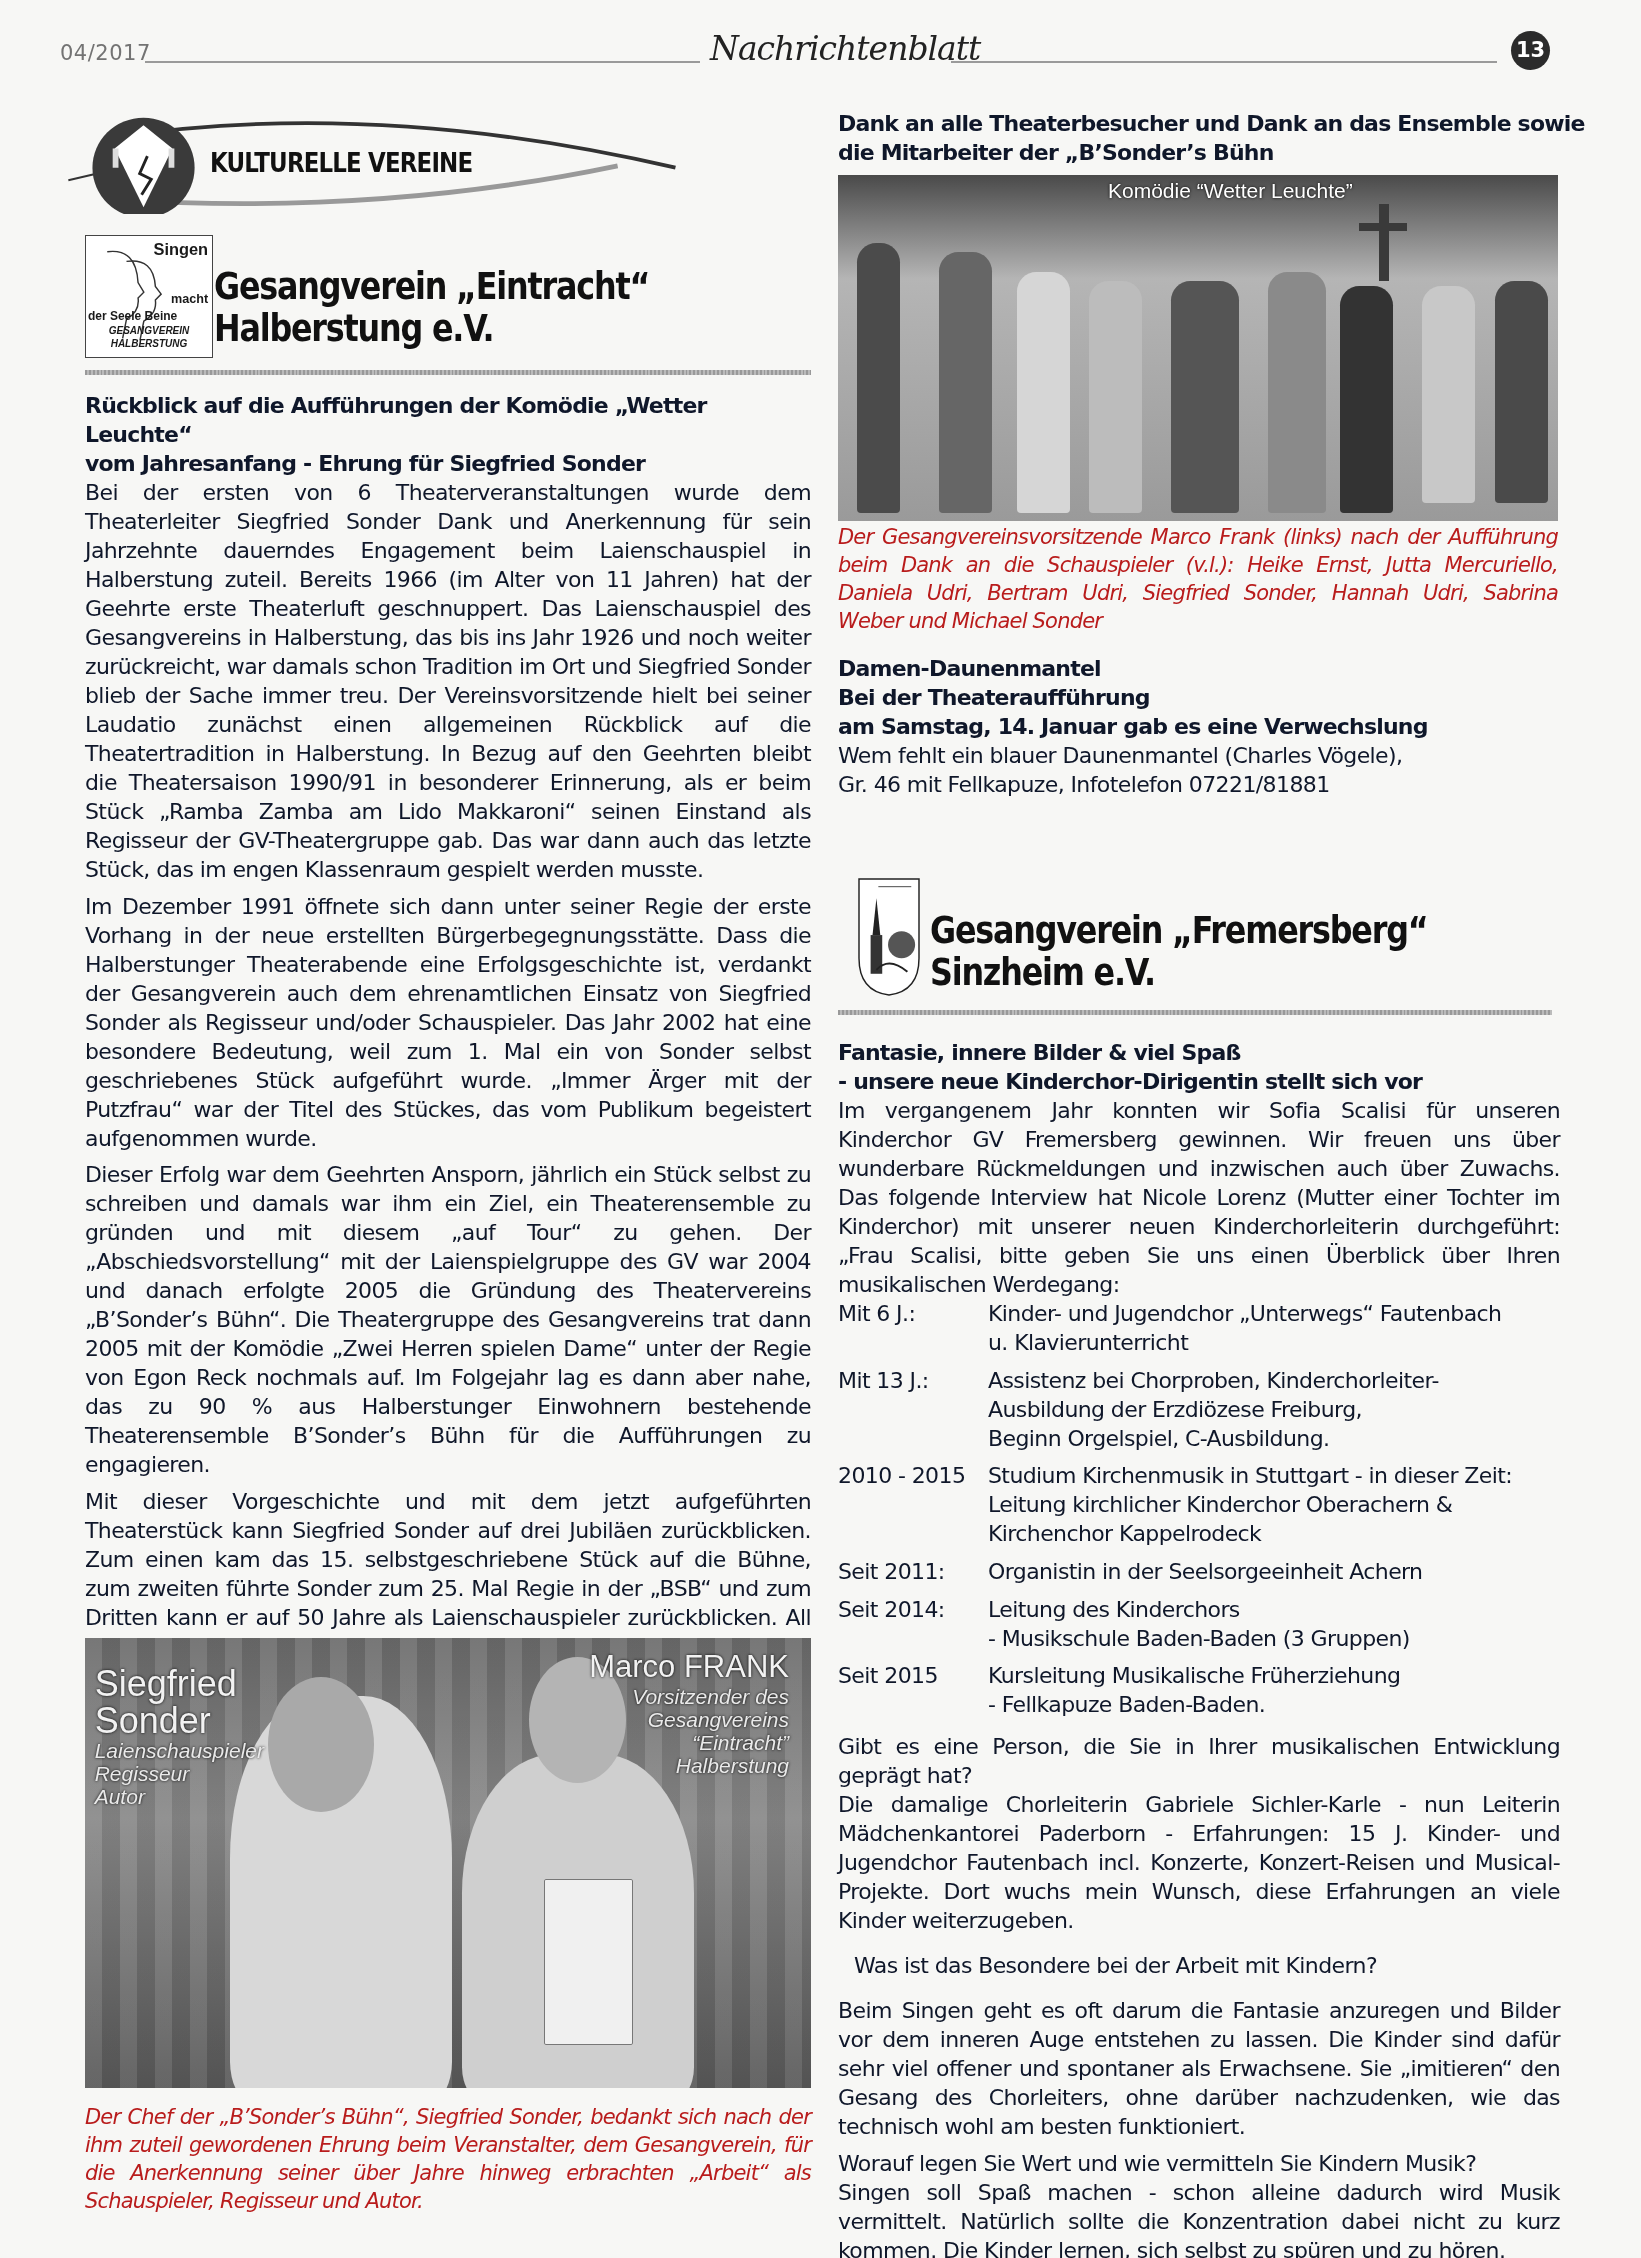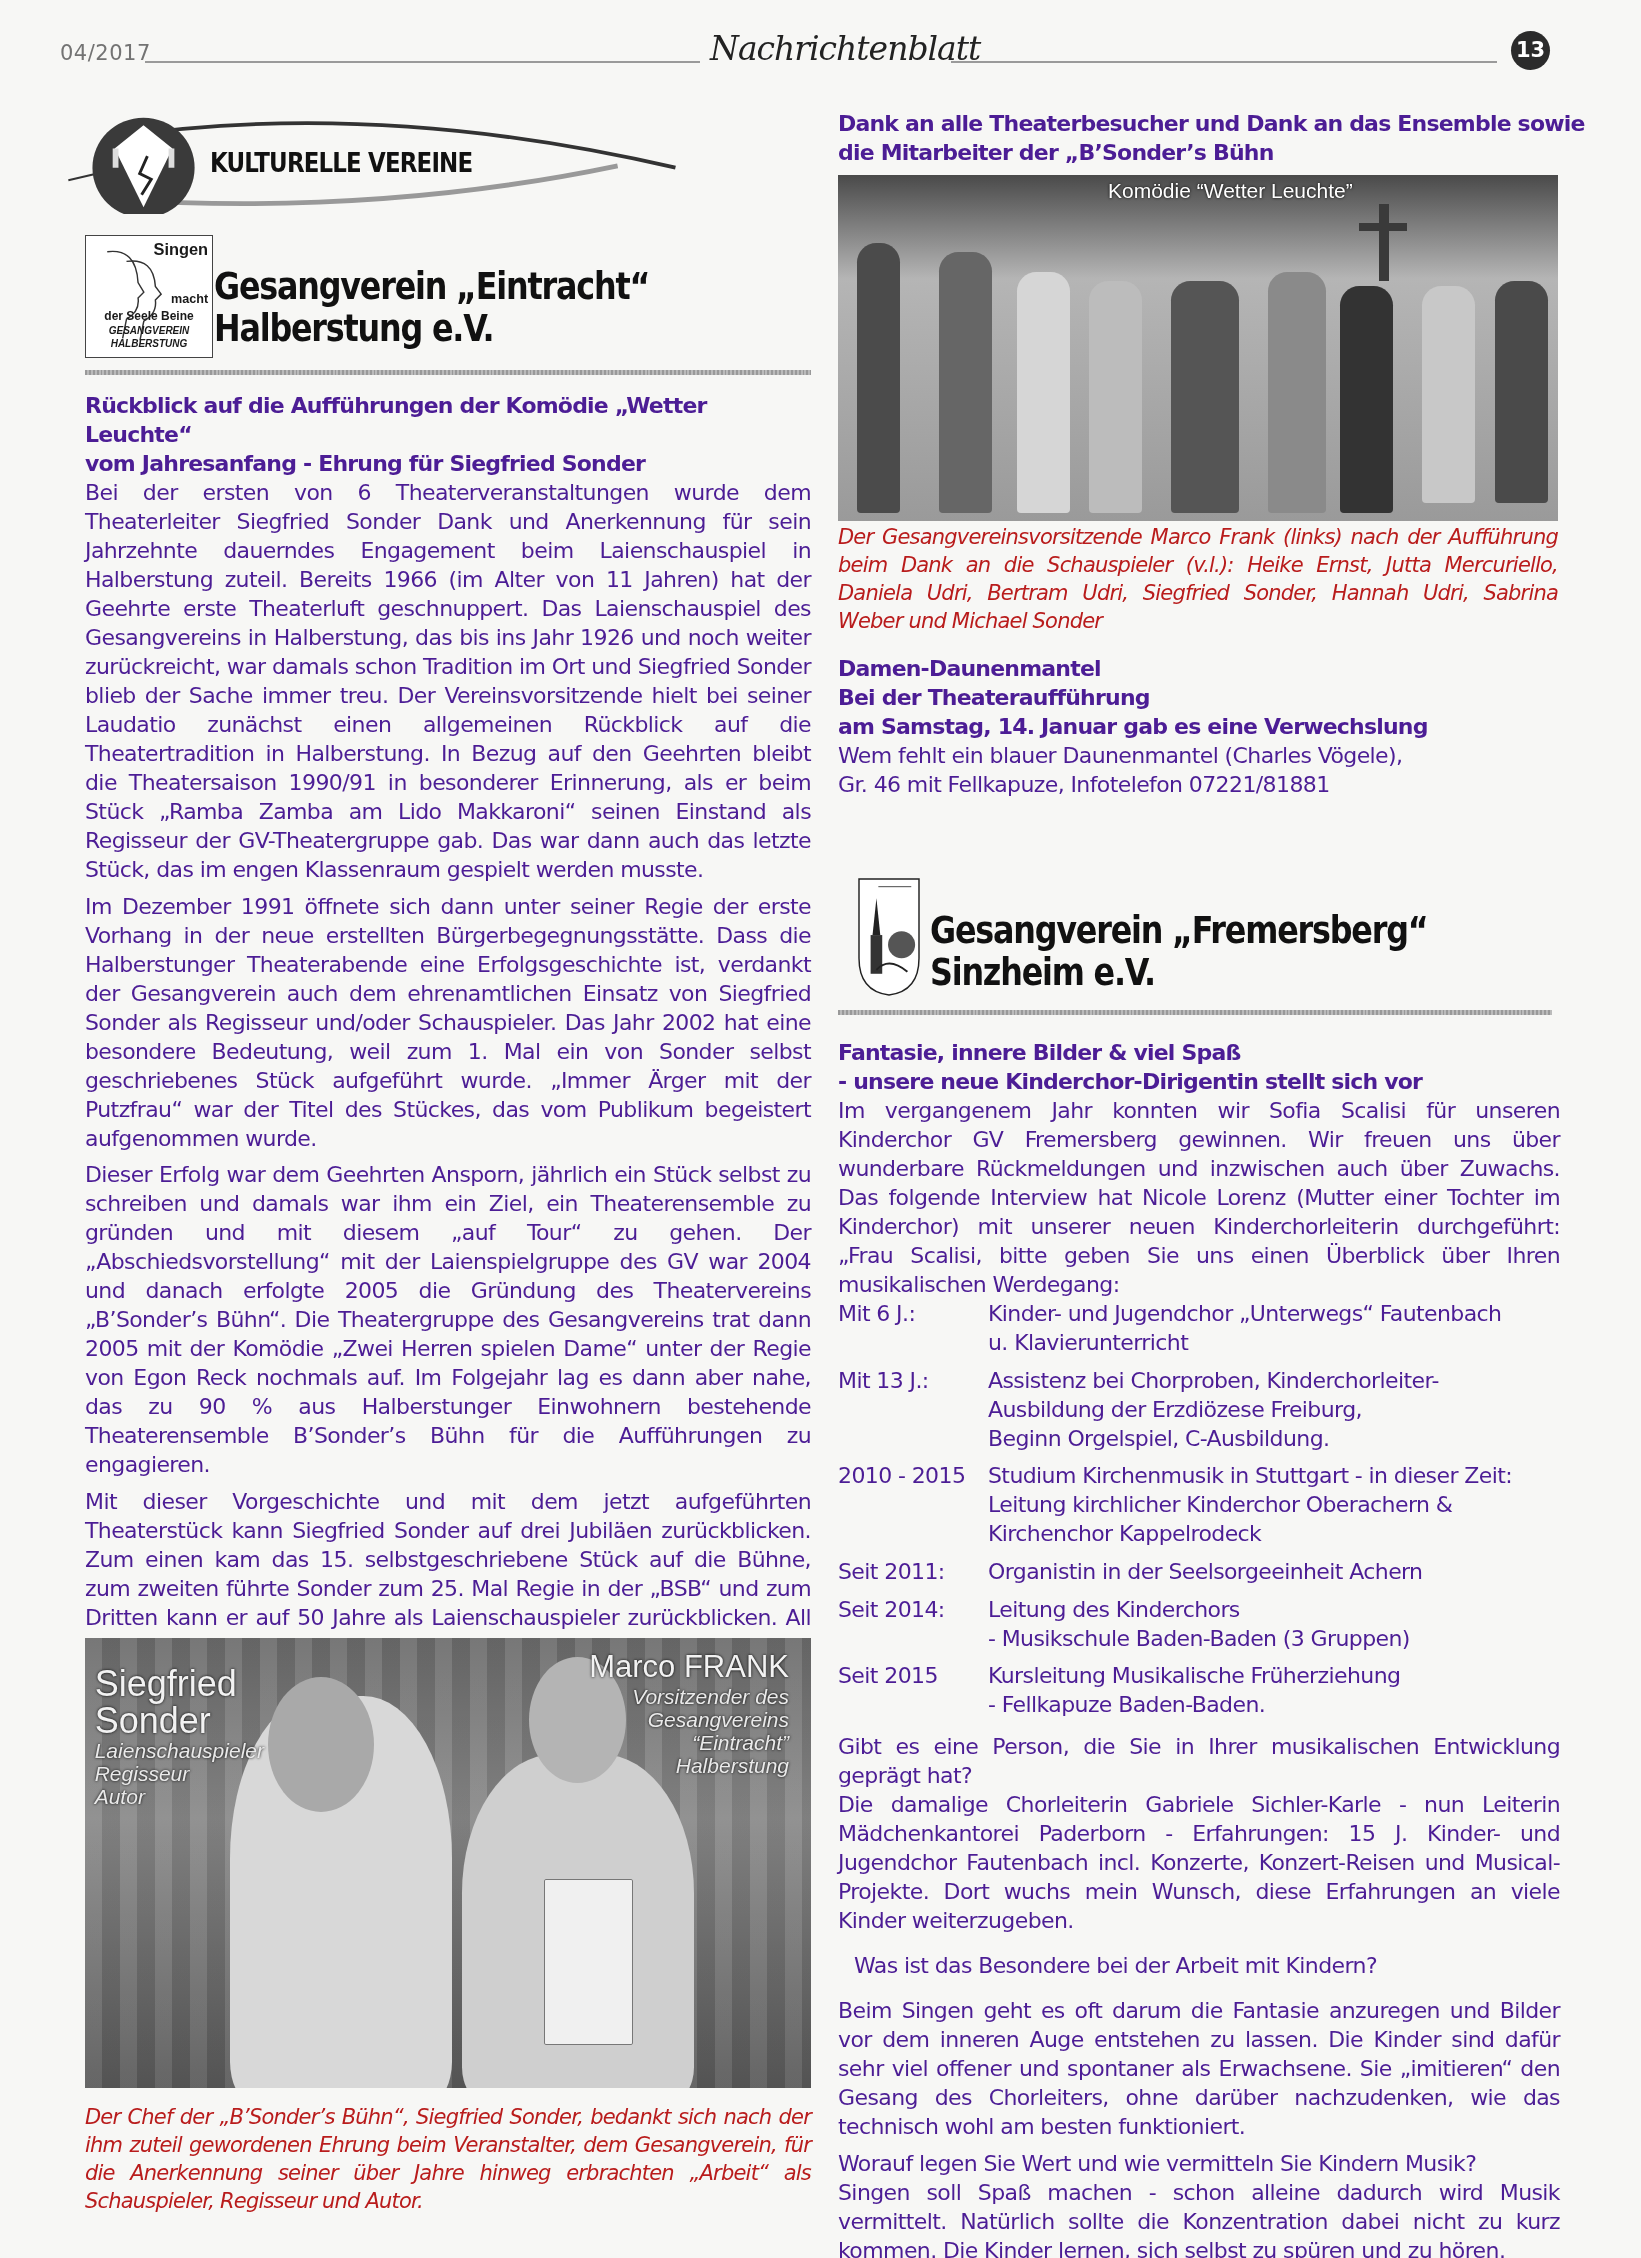--- a/index.html
+++ b/index.html
@@ -17,29 +17,29 @@
   .hdr-badge { left:1511px; top:31px; width:39px; height:39px; border-radius:50%; background:#2b2b2b; color:#fff; font-weight:bold; font-size:21px; text-align:center; line-height:39px; font-family:"DejaVu Sans", sans-serif; }
 
   
   .banner-wrap { left:58px; top:108px; width:676px; height:106px; }
   .banner-title { left:210px; top:147px; font-size:27px; font-weight:bold; font-family:"DejaVu Sans", sans-serif; letter-spacing:-1px; transform:scaleX(0.85); transform-origin:left; color:#111; }
 
   
   .eintracht-logo { left:85px; top:235px; width:126px; height:121px; border:1.4px solid #444; background:#fff; }
   .eintracht-logo .t1 { position:absolute; right:3.9px; top:3.9px; font-weight:bold; font-size:16.4px; }
   .eintracht-logo .t2 { position:absolute; right:3.9px; top:56px; font-size:12.6px; font-weight:bold; }
-  .eintracht-logo .t3 { position:absolute; left:1.9px; right:1.9px; top:73px; font-size:12px; font-weight:bold; text-align:center; }
+  .eintracht-logo .t3 { position:absolute; left:1.9px; right:1.9px; top:73px; font-size:12px; font-weight:bold; text-align:left; }
   .eintracht-logo .t4 { position:absolute; left:1.9px; right:1.9px; top:89px; font-size:10px; font-style:italic; font-weight:bold; text-align:center; line-height:12.6px; }
 
   .club-heading { font-size:37px; font-weight:bold; line-height:42px; font-family:"DejaVu Sans", sans-serif; letter-spacing:-1.4px; transform:scaleX(0.86); transform-origin:left; color:#111; white-space:nowrap; }
 
   .divider { height:4.8px; background:repeating-linear-gradient(90deg,#999 0 1.9px,#bbb 1.9px 3.9px); }
 
   
-  .col { font-family:"DejaVu Sans", sans-serif; font-size:22px; line-height:29px; color:#4c1d95; text-align:justify; letter-spacing:-0.6px; }
+  .col { font-family:"DejaVu Sans", sans-serif; font-size:22px; line-height:29px; color:#0f172a; text-align:justify; letter-spacing:-0.6px; }
   .col p { margin:0 0 7.7px 0; }
   .bold-head { font-weight:bold; font-size:22px; line-height:29px; letter-spacing:-0.8px; text-align:left; }
   .caption { font-style:italic; font-family:"DejaVu Sans", sans-serif; font-size:21px; line-height:28px; letter-spacing:-0.8px; text-align:justify; color:#b91c1c; }
 
   
   .photo { background:linear-gradient(180deg,#6d6d6d 0%,#8a8a8a 40%,#5a5a5a 100%); overflow:hidden; }
   .photo .stripes { position:absolute; inset:0; background:repeating-linear-gradient(90deg, rgba(255,255,255,0.07) 0 17.4px, rgba(0,0,0,0.08) 17.4px 35px); }
   .person { position:absolute; border-radius:40% 40% 10% 10%; background:#c9c9c9; }
   .ov-name { color:#f2f2f2; font-family:"Liberation Sans", sans-serif; font-size:36px; line-height:37px; text-shadow:0 0 2.9px #000; }
   .ov-role { color:#eaeaea; font-family:"Liberation Sans", sans-serif; font-style:italic; font-size:21px; line-height:23px; text-shadow:0 0 2.9px #000; }

